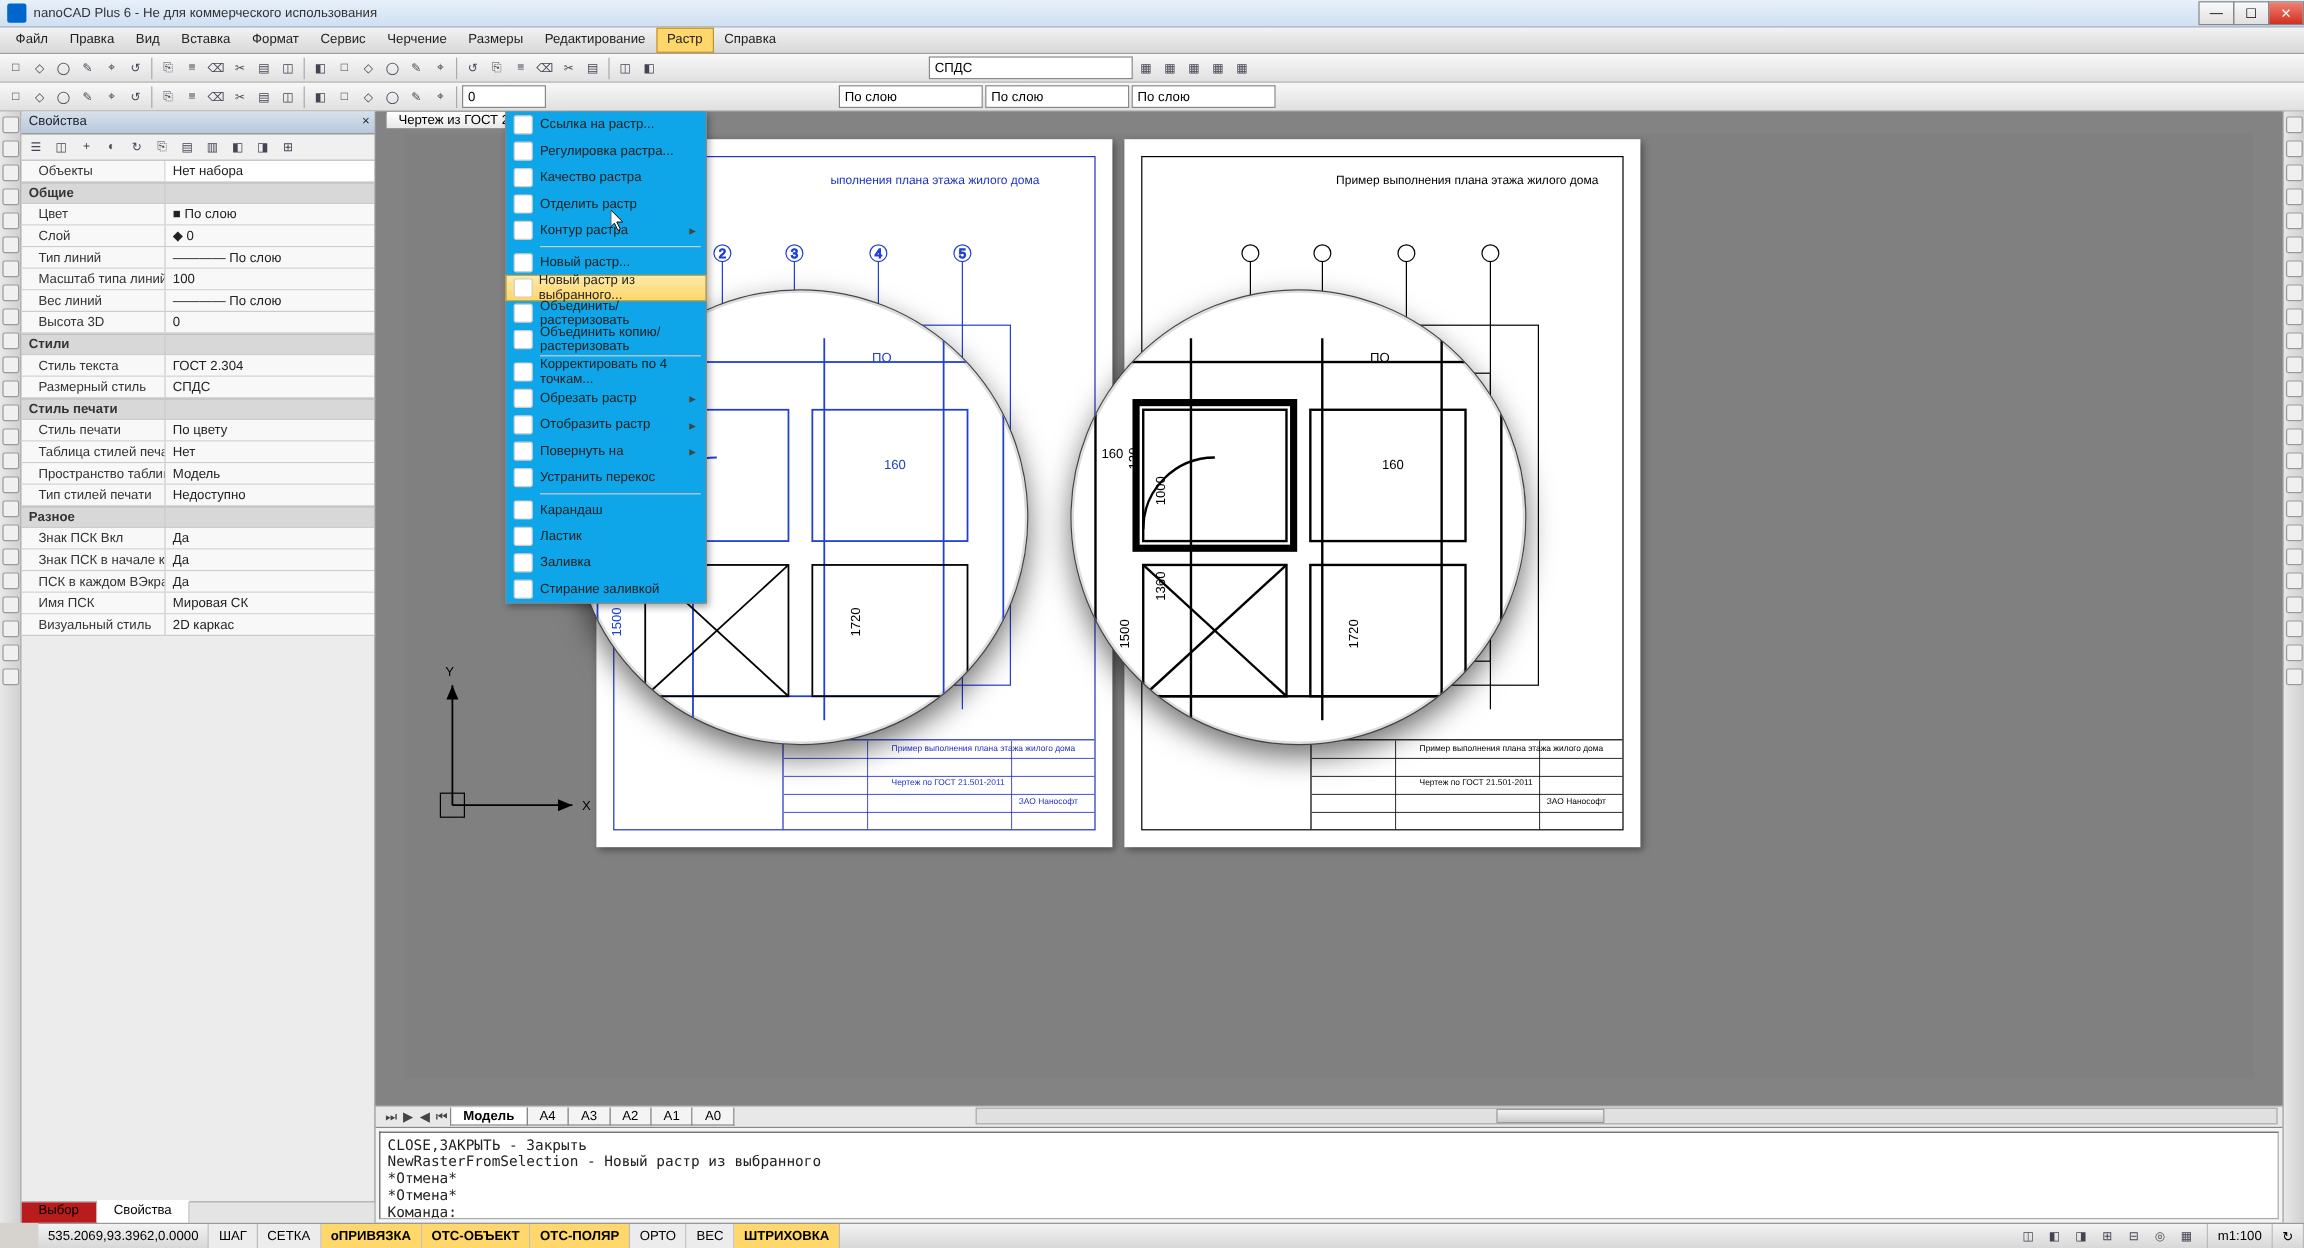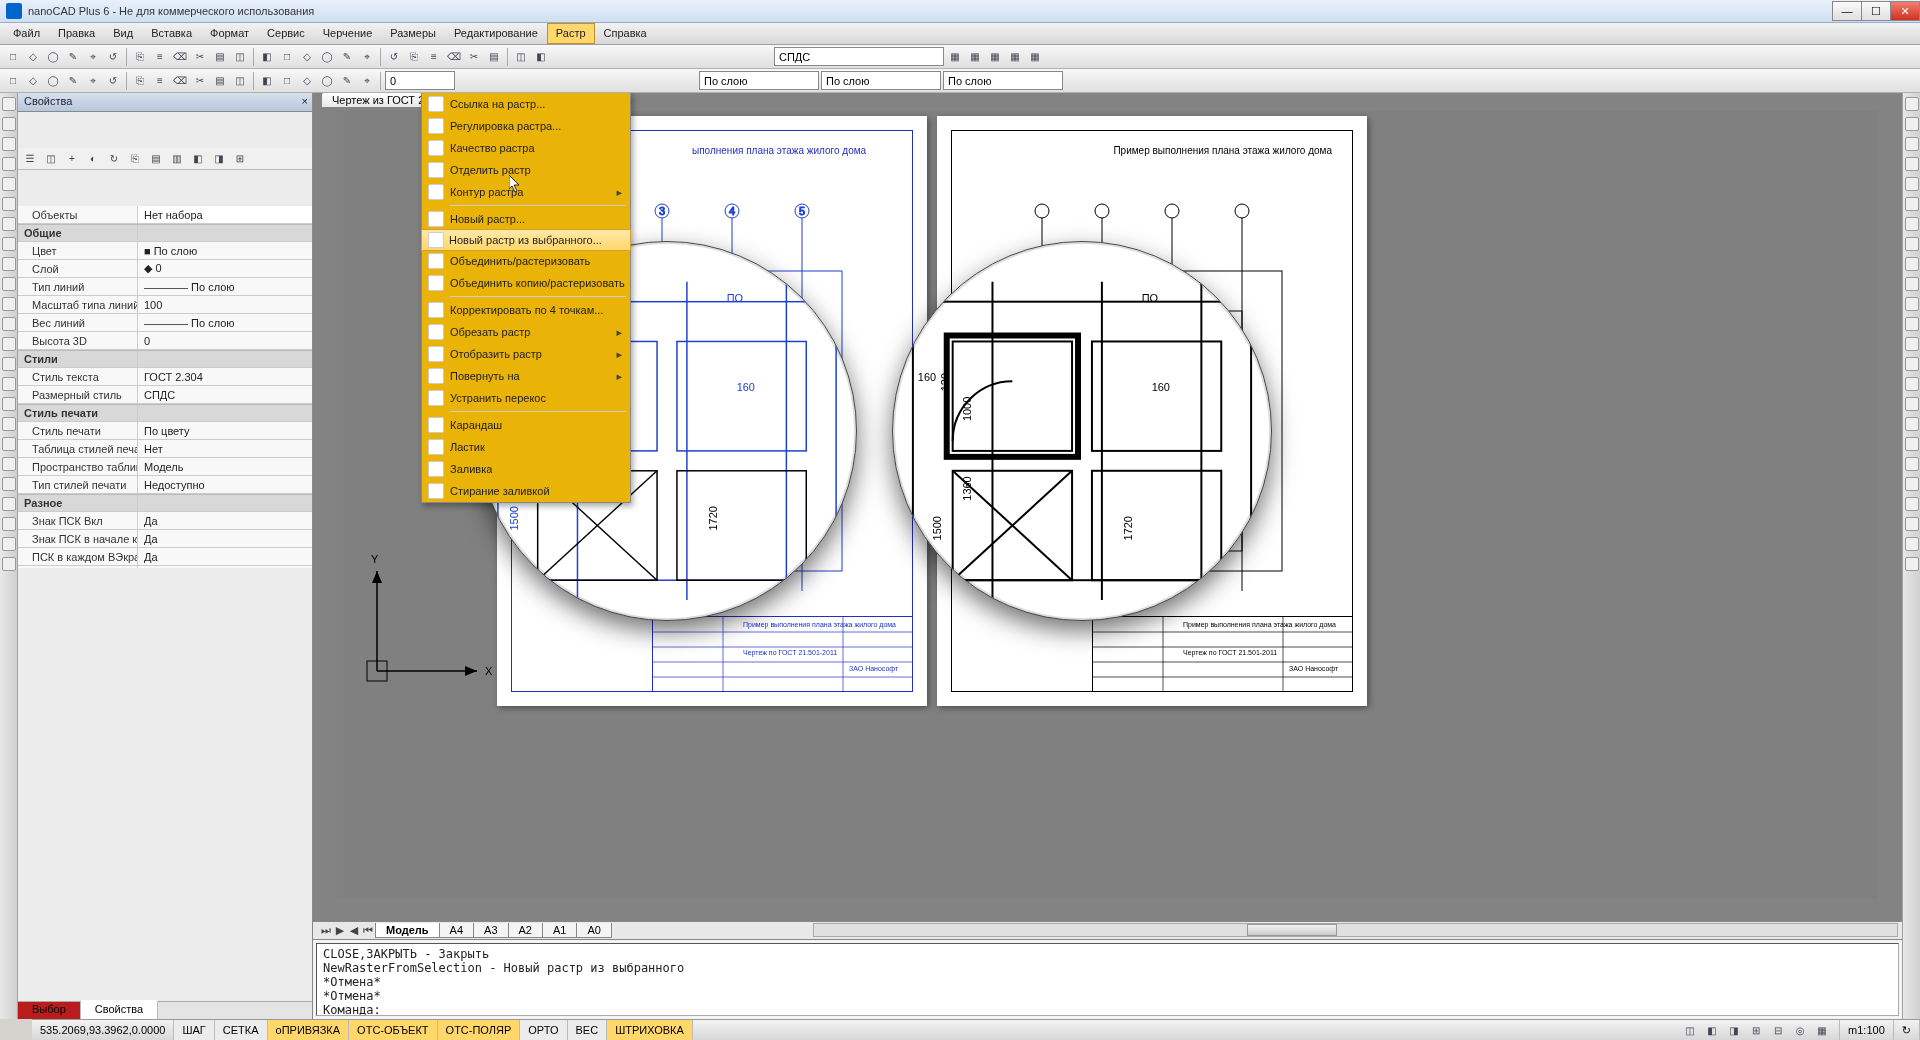--- a/index.html
+++ b/index.html
@@ -14,36 +14,36 @@
 .menubar .mi { padding: 4px 9px; cursor: pointer; color: #222; }
 .menubar .mi.active { background: #ffd76a; border: 1px solid #c09030; padding: 3px 8px; }
 .toolbar-row { height: 24px; background: linear-gradient(#f8f8f8,#e0e0e0); border-bottom: 1px solid #b0b0b0; display: flex; align-items: center; padding: 0 4px; gap: 2px; }
 .tbtn { width: 18px; height: 18px; border: 1px solid transparent; display: inline-flex; align-items: center; justify-content: center; border-radius: 2px; cursor: pointer; font-size: 10px; color: #445; }
 .tsep { width: 1px; height: 18px; background: #aaa; margin: 0 2px; }
 .tfield { height: 19px; border: 1px solid #888; background: #fff; padding: 0 4px; display: inline-flex; align-items: center; }
 .main-area { position: absolute; top: 93px; left: 0; right: 0; bottom: 21px; display: flex; }
 .side-strip { width: 18px; background: linear-gradient(90deg,#e8e8e8,#d0d0d0); border-right: 1px solid #a0a0a0; display: flex; flex-direction: column; align-items: center; padding-top: 4px; gap: 6px; }
 .side-strip.r { border-left: 1px solid #a0a0a0; border-right: none; }
 .side-strip .sb { width: 14px; height: 14px; background: #f0f0f0; border: 1px solid #999; border-radius: 2px; cursor: pointer; }
-.prop-panel { width: 295px; background: #ececec; border-right: 1px solid #888; display: flex; flex-direction: column; gap: 36px; }
+.prop-panel { width: 295px; background: #ececec; border-right: 1px solid #888; display: flex; flex-direction: column; }
 .prop-title { height: 19px; background: linear-gradient(#d8e0ec,#b8c8dc); border-bottom: 1px solid #888; padding: 2px 6px; color: #223; position: relative; }
 .prop-title .x { position: absolute; right: 4px; top: 2px; cursor: pointer; }
 .prop-tools { height: 22px; background: #f0f0f0; border-bottom: 1px solid #bbb; display: flex; align-items: center; padding: 0 3px; gap: 3px; }
 .prop-body { flex: 1; overflow: auto; }
 .prop-row { display: flex; border-bottom: 1px solid #ccc; height: 18px; align-items: center; background: #f8f8f8; }
 .prop-row.objrow .pv { background:#fff; }
 .prop-row.hdr { background: #d8d8d8; font-weight: bold; color: #333; border-top: 1px solid #bbb; }
 .prop-row .pk { width: 120px; padding-left: 14px; color: #333; border-right: 1px solid #ccc; height: 100%; display: flex; align-items: center; overflow: hidden; white-space: nowrap; }
 .prop-row.hdr .pk { padding-left: 6px; }
 .prop-row .pv { flex: 1; padding-left: 6px; color: #222; height: 100%; display: flex; align-items: center; }
 .content-zone { flex: 1; display: flex; flex-direction: column; background: #888; position: relative; }
 .canvas-host { flex: 1; background: #838383; position: relative; overflow: hidden; }
 .doc-tab-slot { position: absolute; left: 8px; top: -1px; height: 18px; }
 .doc-tab { display:inline-block; background: linear-gradient(#fff,#e8e8e8); border: 1px solid #888; border-bottom: none; padding: 1px 10px; border-radius: 3px 3px 0 0; font-size: 11px; }
-.dropdown-menu { position: absolute; left: 0; top: -1px; width: 210px; background: #eab308; border: 1px solid #888; box-shadow: 2px 3px 6px rgba(0,0,0,0.35); z-index: 50; }
+.dropdown-menu { position: absolute; left: 0; top: -1px; width: 168px; background: #0ea5e9; border: 1px solid #888; box-shadow: 2px 3px 6px rgba(0,0,0,0.35); z-index: 50; }
 .dm-item { height: 22px; display: flex; align-items: center; padding-left: 28px; position: relative; cursor: pointer; color: #222; }
 .dm-item.hl { background: linear-gradient(#ffe9a8,#ffd76a); border: 1px solid #d4a030; margin: -1px; padding-left: 27px; }
 .dm-item .arrow { position: absolute; right: 8px; color: #444; }
 .dm-item .dicn { position: absolute; left: 6px; width: 16px; height: 16px; border: 1px solid #ccc; border-radius: 2px; background: #fff; }
 .dm-sep { height: 1px; background: #ccc; margin: 2px 4px 2px 28px; }
 .paper-canvas { position: absolute; left: 24px; top: 18px; right: 24px; bottom: 22px; background: #808080; }
 .sheet { position: absolute; background: #fff; box-shadow: 2px 2px 6px rgba(0,0,0,0.4); }
 .sheet.left { left: 160px; top: 5px; width: 430px; height: 590px; }
 .sheet.right { left: 600px; top: 5px; width: 430px; height: 590px; }
 .draw-frame { position: absolute; border: 1px solid #2030c0; left: 14px; top: 14px; right: 14px; bottom: 14px; }
@@ -61,21 +61,21 @@
 .hscroll { position: absolute; right: 4px; left: 500px; height: 14px; bottom: 2px; background: #e0e0e0; border: 1px solid #aaa; }
 .hscroll .thumb { position: absolute; left: 40%; width: 90px; top: 0; bottom: 0; background: linear-gradient(#f4f4f4,#ccc); border: 1px solid #999; }
 .cmd-panel { height: 80px; background: #f4f4f4; border-top: 1px solid #888; display: flex; }
 .cmd-panel .hist { flex: 1; background: #fff; border: 1px inset #aaa; margin: 3px; padding: 3px 6px; font-family: Consolas, monospace; font-size: 12px; color: #222; white-space: pre; overflow: hidden; }
 .bottom-tabs2 { height: 18px; background: #e4e4e4; border-top: 1px solid #aaa; display: flex; }
 .bottom-tabs2 .t2 { padding: 1px 14px; border-right: 1px solid #bbb; cursor: pointer; background: #b91c1c; }
 .bottom-tabs2 .t2.active { background: #fff; border-top: 2px solid #fff; margin-top: -2px; }
 .statusbar { position: absolute; bottom: 0; left: 0; right: 0; height: 21px; background: linear-gradient(#f2f2f2,#d8d8d8); border-top: 1px solid #999; display: flex; align-items: center; font-size: 11px; margin-left: 32px; }
 .statusbar .cell { padding: 0 8px; border-right: 1px solid #bbb; height: 100%; display: flex; align-items: center; }
 .statusbar .toggle { background: #ececec; cursor: pointer; }
-.statusbar .toggle.org { background: #ffd76a; }
+.statusbar .toggle.org { background: #ffd76a; font-weight: bold; }
 .statusbar .spacer { flex: 1; }
 .cursor-arrow { position: absolute; left: 196px; top: 82px; z-index: 60; width: 12px; height: 18px; pointer-events:none; }
 .grid { stroke:#2040d0; stroke-width:1; fill:none; }
 .grid.bk { stroke:#000; }
 </style>
 </head>
 <body>
 
 <div class="titlebar">
   <div style="display:flex;align-items:center">

